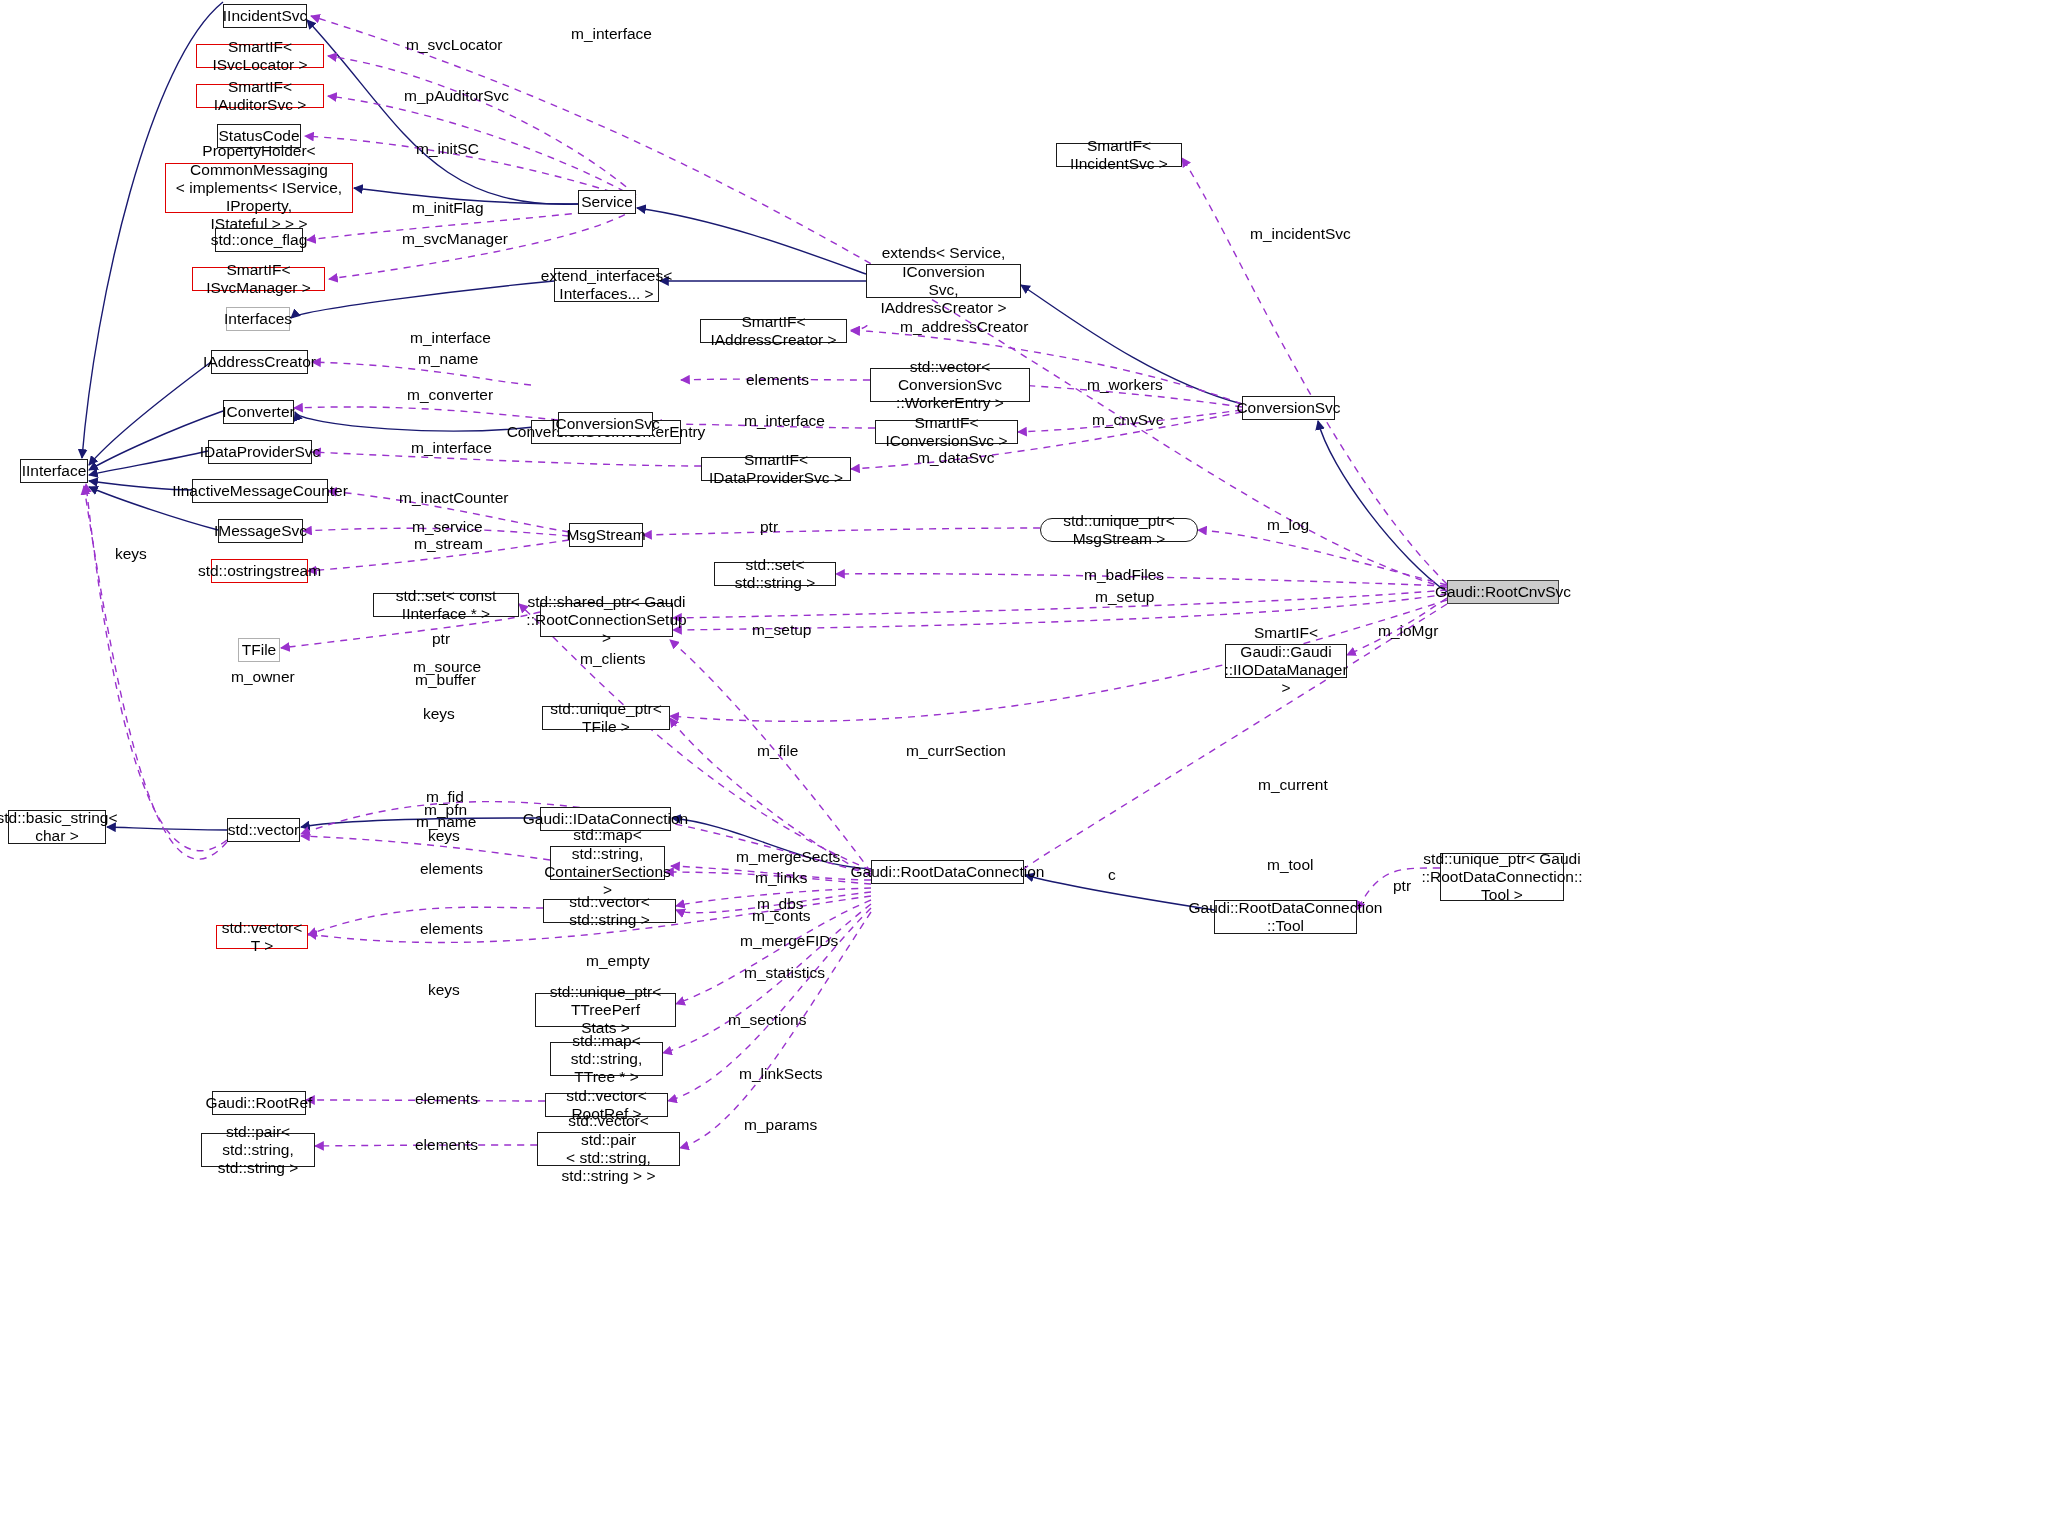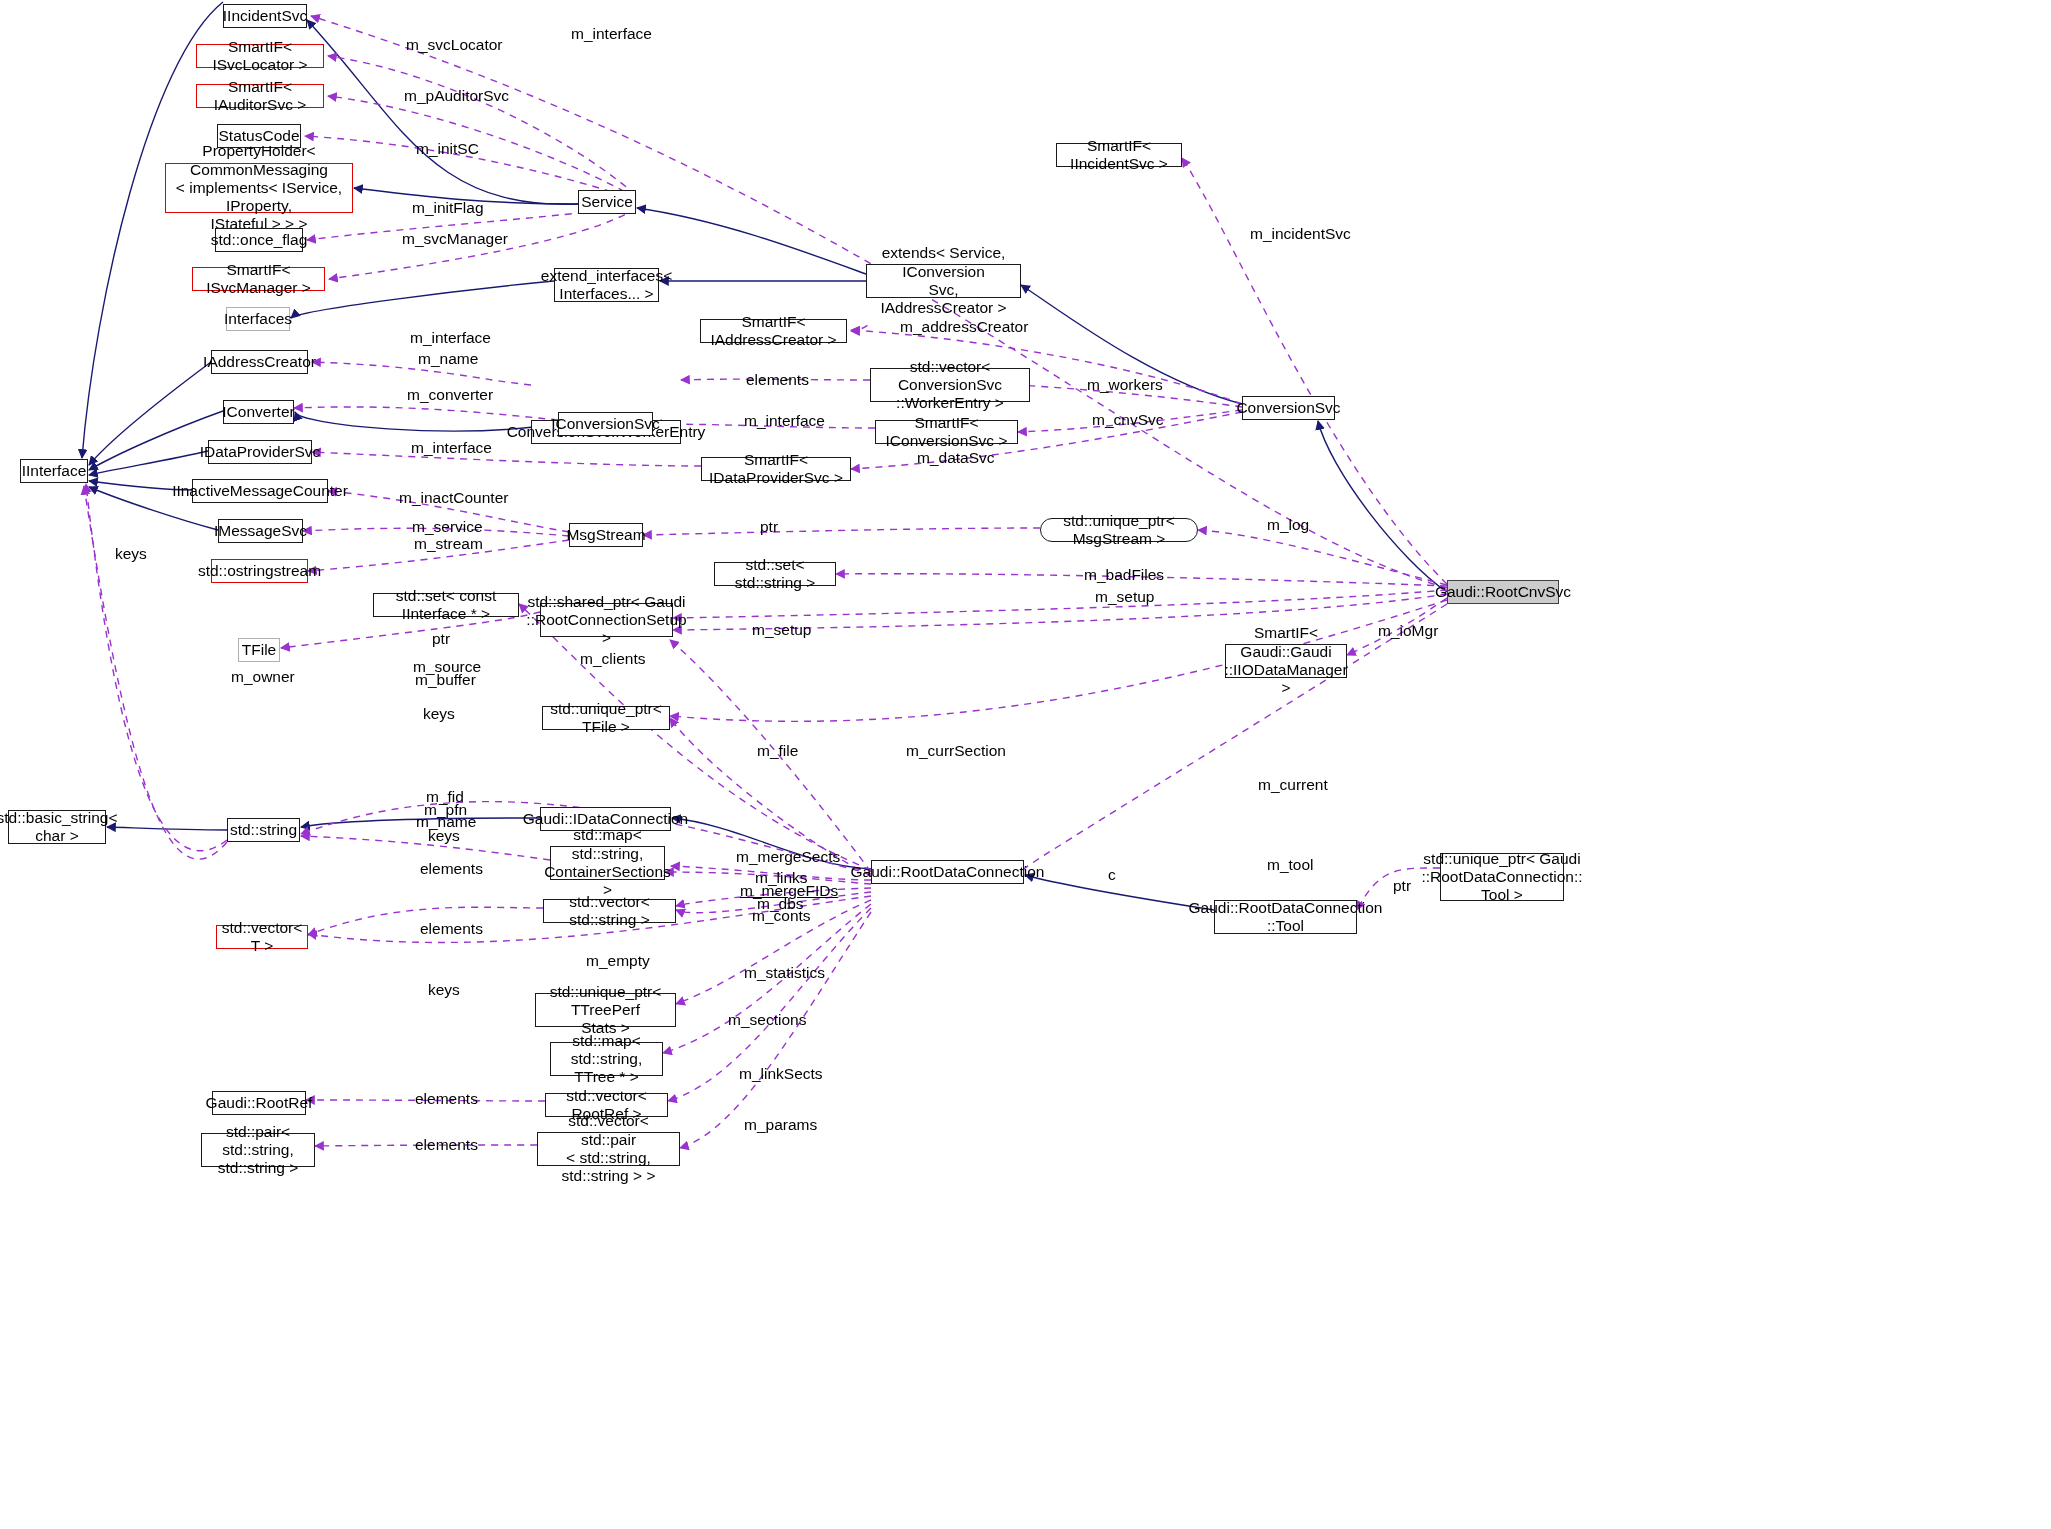--- a/index.html
+++ b/index.html
@@ -144,21 +144,21 @@
       <div class="node" style="left: 373px; top: 593px; width: 146px; height: 24px;">std::set&lt; const IInterface * &gt;</div>
       <div class="node" style="left: 540px; top: 603px; width: 133px; height: 34px;">std::shared_ptr&lt; Gaudi
 ::RootConnectionSetup &gt;</div>
       <div class="node filled" style="left: 1447px; top: 580px; width: 112px; height: 24px;">Gaudi::RootCnvSvc</div>
       <div class="node grey" style="left: 238px; top: 638px; width: 42px; height: 24px;">TFile</div>
       <div class="node" style="left: 1225px; top: 644px; width: 122px; height: 34px;">SmartIF&lt; Gaudi::Gaudi
 ::IIODataManager &gt;</div>
       <div class="node" style="left: 542px; top: 706px; width: 128px; height: 24px;">std::unique_ptr&lt; TFile &gt;</div>
       <div class="node" style="left: 8px; top: 810px; width: 98px; height: 34px;">std::basic_string&lt;
 char &gt;</div>
-      <div class="node" style="left: 227px; top: 818px; width: 73px; height: 24px;">std::string</div>
+      <div class="node" style="left: 227px; top: 818px; width: 73px; height: 24px;">std::vector</div>
       <div class="node" style="left: 540px; top: 807px; width: 131px; height: 24px;">Gaudi::IDataConnection</div>
       <div class="node" style="left: 550px; top: 846px; width: 115px; height: 34px;">std::map&lt; std::string,
 ContainerSections &gt;</div>
       <div class="node" style="left: 871px; top: 860px; width: 153px; height: 24px;">Gaudi::RootDataConnection</div>
       <div class="node" style="left: 1440px; top: 853px; width: 124px; height: 48px;">std::unique_ptr&lt; Gaudi
 ::RootDataConnection::
 Tool &gt;</div>
       <div class="node" style="left: 1214px; top: 900px; width: 143px; height: 34px;">Gaudi::RootDataConnection
 ::Tool</div>
       <div class="node" style="left: 543px; top: 899px; width: 133px; height: 24px;">std::vector&lt; std::string &gt;</div>
@@ -214,21 +214,21 @@
       <span class="elabel" style="left: 426px; top: 788px;">m_fid</span>
       <span class="elabel" style="left: 424px; top: 801px;">m_pfn</span>
       <span class="elabel" style="left: 416px; top: 813px;">m_name</span>
       <span class="elabel" style="left: 428px; top: 827px;">keys</span>
       <span class="elabel" style="left: 736px; top: 848px; text-align: right;">m_mergeSects</span>
       <span class="elabel" style="left: 1267px; top: 856px;">m_tool</span>
       <span class="elabel" style="left: 1108px; top: 866px;">c</span>
       <span class="elabel" style="left: 1393px; top: 877px;">ptr</span>
       <span class="elabel" style="left: 420px; top: 860px;">elements</span>
       <span class="elabel" style="left: 755px; top: 869px;">m_links</span>
-      <span class="elabel" style="left: 740px; top: 882px; text-decoration: underline;">m_mergeFIDs</span>
+      <span class="elabel" style="left: 740px; top: 932px;">m_mergeFIDs</span>
       <span class="elabel" style="left: 757px; top: 895px;">m_dbs</span>
       <span class="elabel" style="left: 752px; top: 907px;">m_conts</span>
       <span class="elabel" style="left: 420px; top: 920px;">elements</span>
       <span class="elabel" style="left: 586px; top: 952px;">m_empty</span>
       <span class="elabel" style="left: 744px; top: 964px;">m_statistics</span>
       <span class="elabel" style="left: 428px; top: 981px;">keys</span>
       <span class="elabel" style="left: 728px; top: 1011px;">m_sections</span>
       <span class="elabel" style="left: 739px; top: 1065px;">m_linkSects</span>
       <span class="elabel" style="left: 415px; top: 1090px;">elements</span>
       <span class="elabel" style="left: 744px; top: 1116px;">m_params</span>

